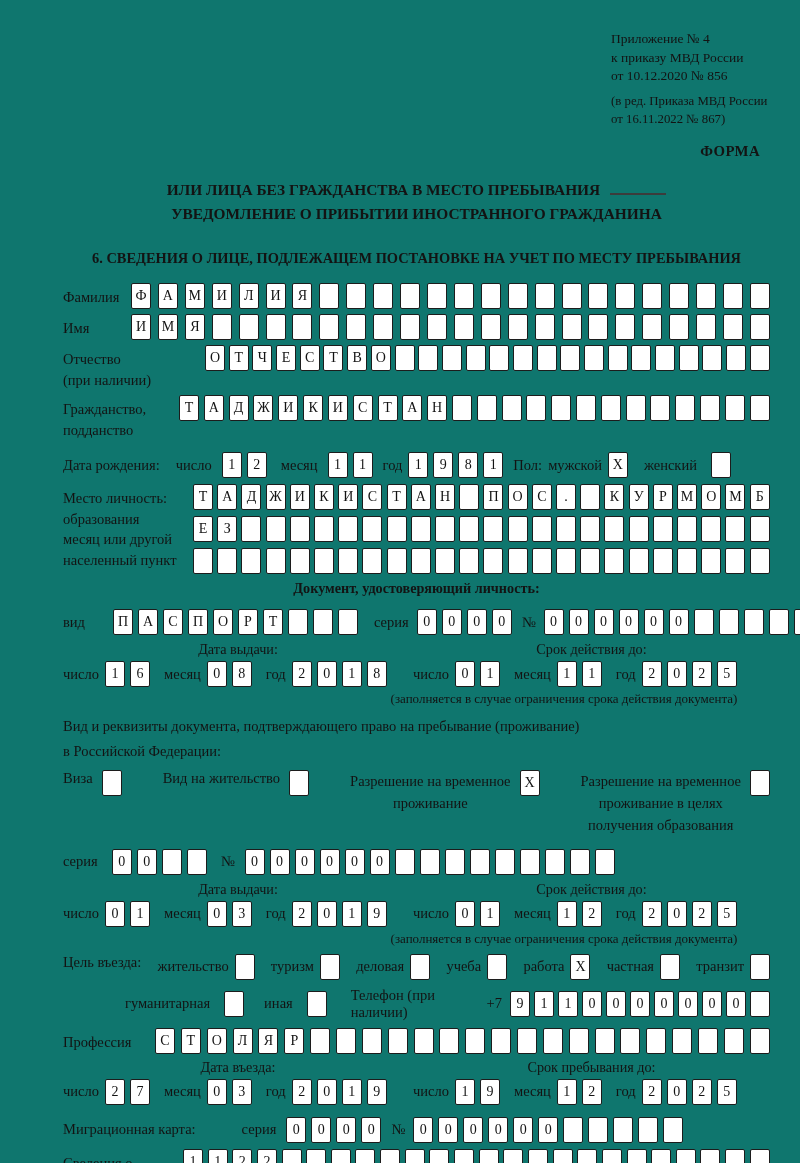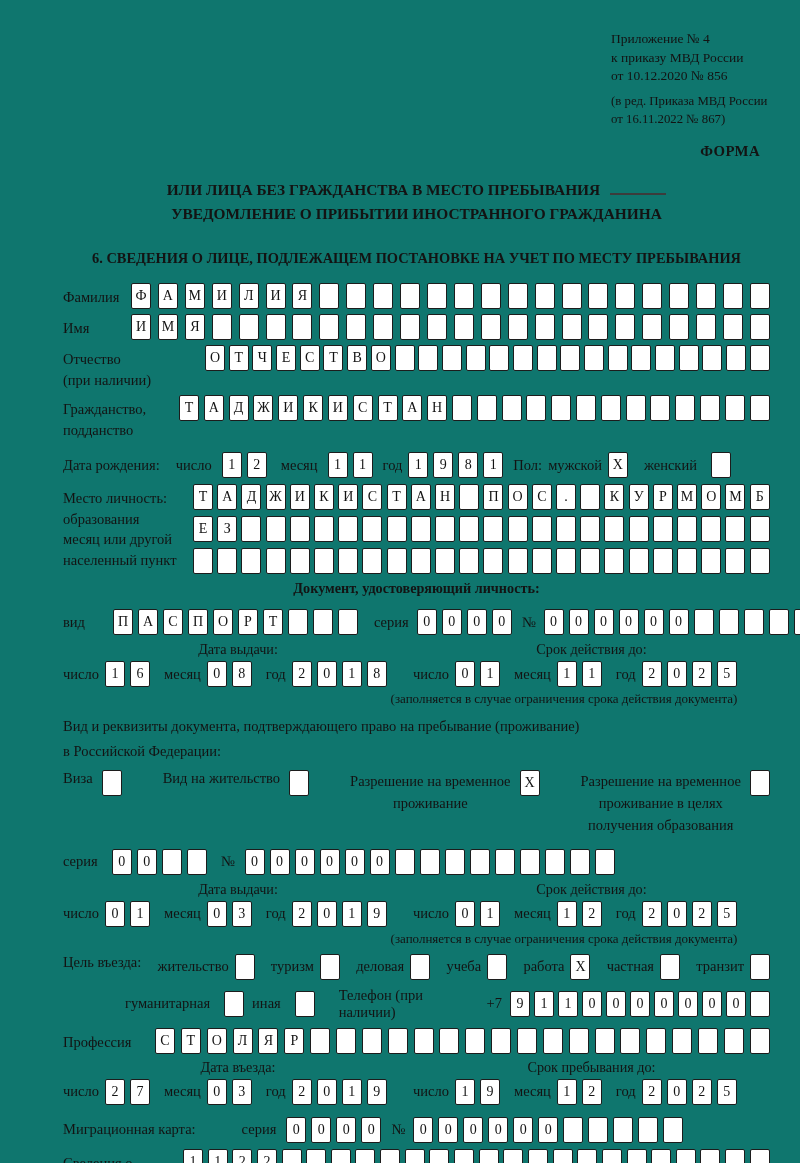--- a/index.html
+++ b/index.html
@@ -25,21 +25,21 @@
   .boxrow { flex:1; display:flex; justify-content:space-between; }
   .boxcol { flex:1; display:flex; flex-direction:column; gap:6px; }
   .boxgroup { display:inline-flex; gap:5px; }
   .boxgroup.tight { gap:4px; }
   
   .frow { display:flex; align-items:flex-start; margin-bottom:5px; }
   .flabel { flex:none; line-height:1.42; padding-top:4px; }
   .w68{width:68px;} .w92{width:92px;} .w116{width:116px;} .w130{width:130px;} .w142{width:142px;} .w120{width:120px;}
   .inline-row { display:flex; align-items:center; margin-bottom:6px;margin-top:12px; }
   .ml6{margin-left:6px;} .ml8{margin-left:8px;} .ml10{margin-left:10px;} .ml14{margin-left:14px;}
-  .ml16{margin-left:16px;} .ml20{margin-left:8px;text-align:center;} .ml24{margin-left:24px;} .ml28{margin-left:28px;} .ml46{margin-left:46px;}
+  .ml16{margin-left:16px;} .ml20{margin-left:20px;text-align:center;} .ml24{margin-left:24px;} .ml28{margin-left:28px;} .ml46{margin-left:46px;}
   .doc-heading { text-align:center; font-weight:bold; font-size:14.2px; margin:6px 0 6px; }
   
   .date-cols { display:flex; margin-bottom:7px; margin-top:2px; }
   .dcol-left { width:350px; flex:none; }
   .dcol-right { flex:1; }
   .dtitle { text-align:center; font-size:14.2px; margin-bottom:3px; }
   .dline { display:flex; align-items:center; }
   .dline .lbl { margin-right:6px; }
   .dline .boxgroup { margin-right:14px; }
   .dline .boxgroup:last-child { margin-right:0; }

